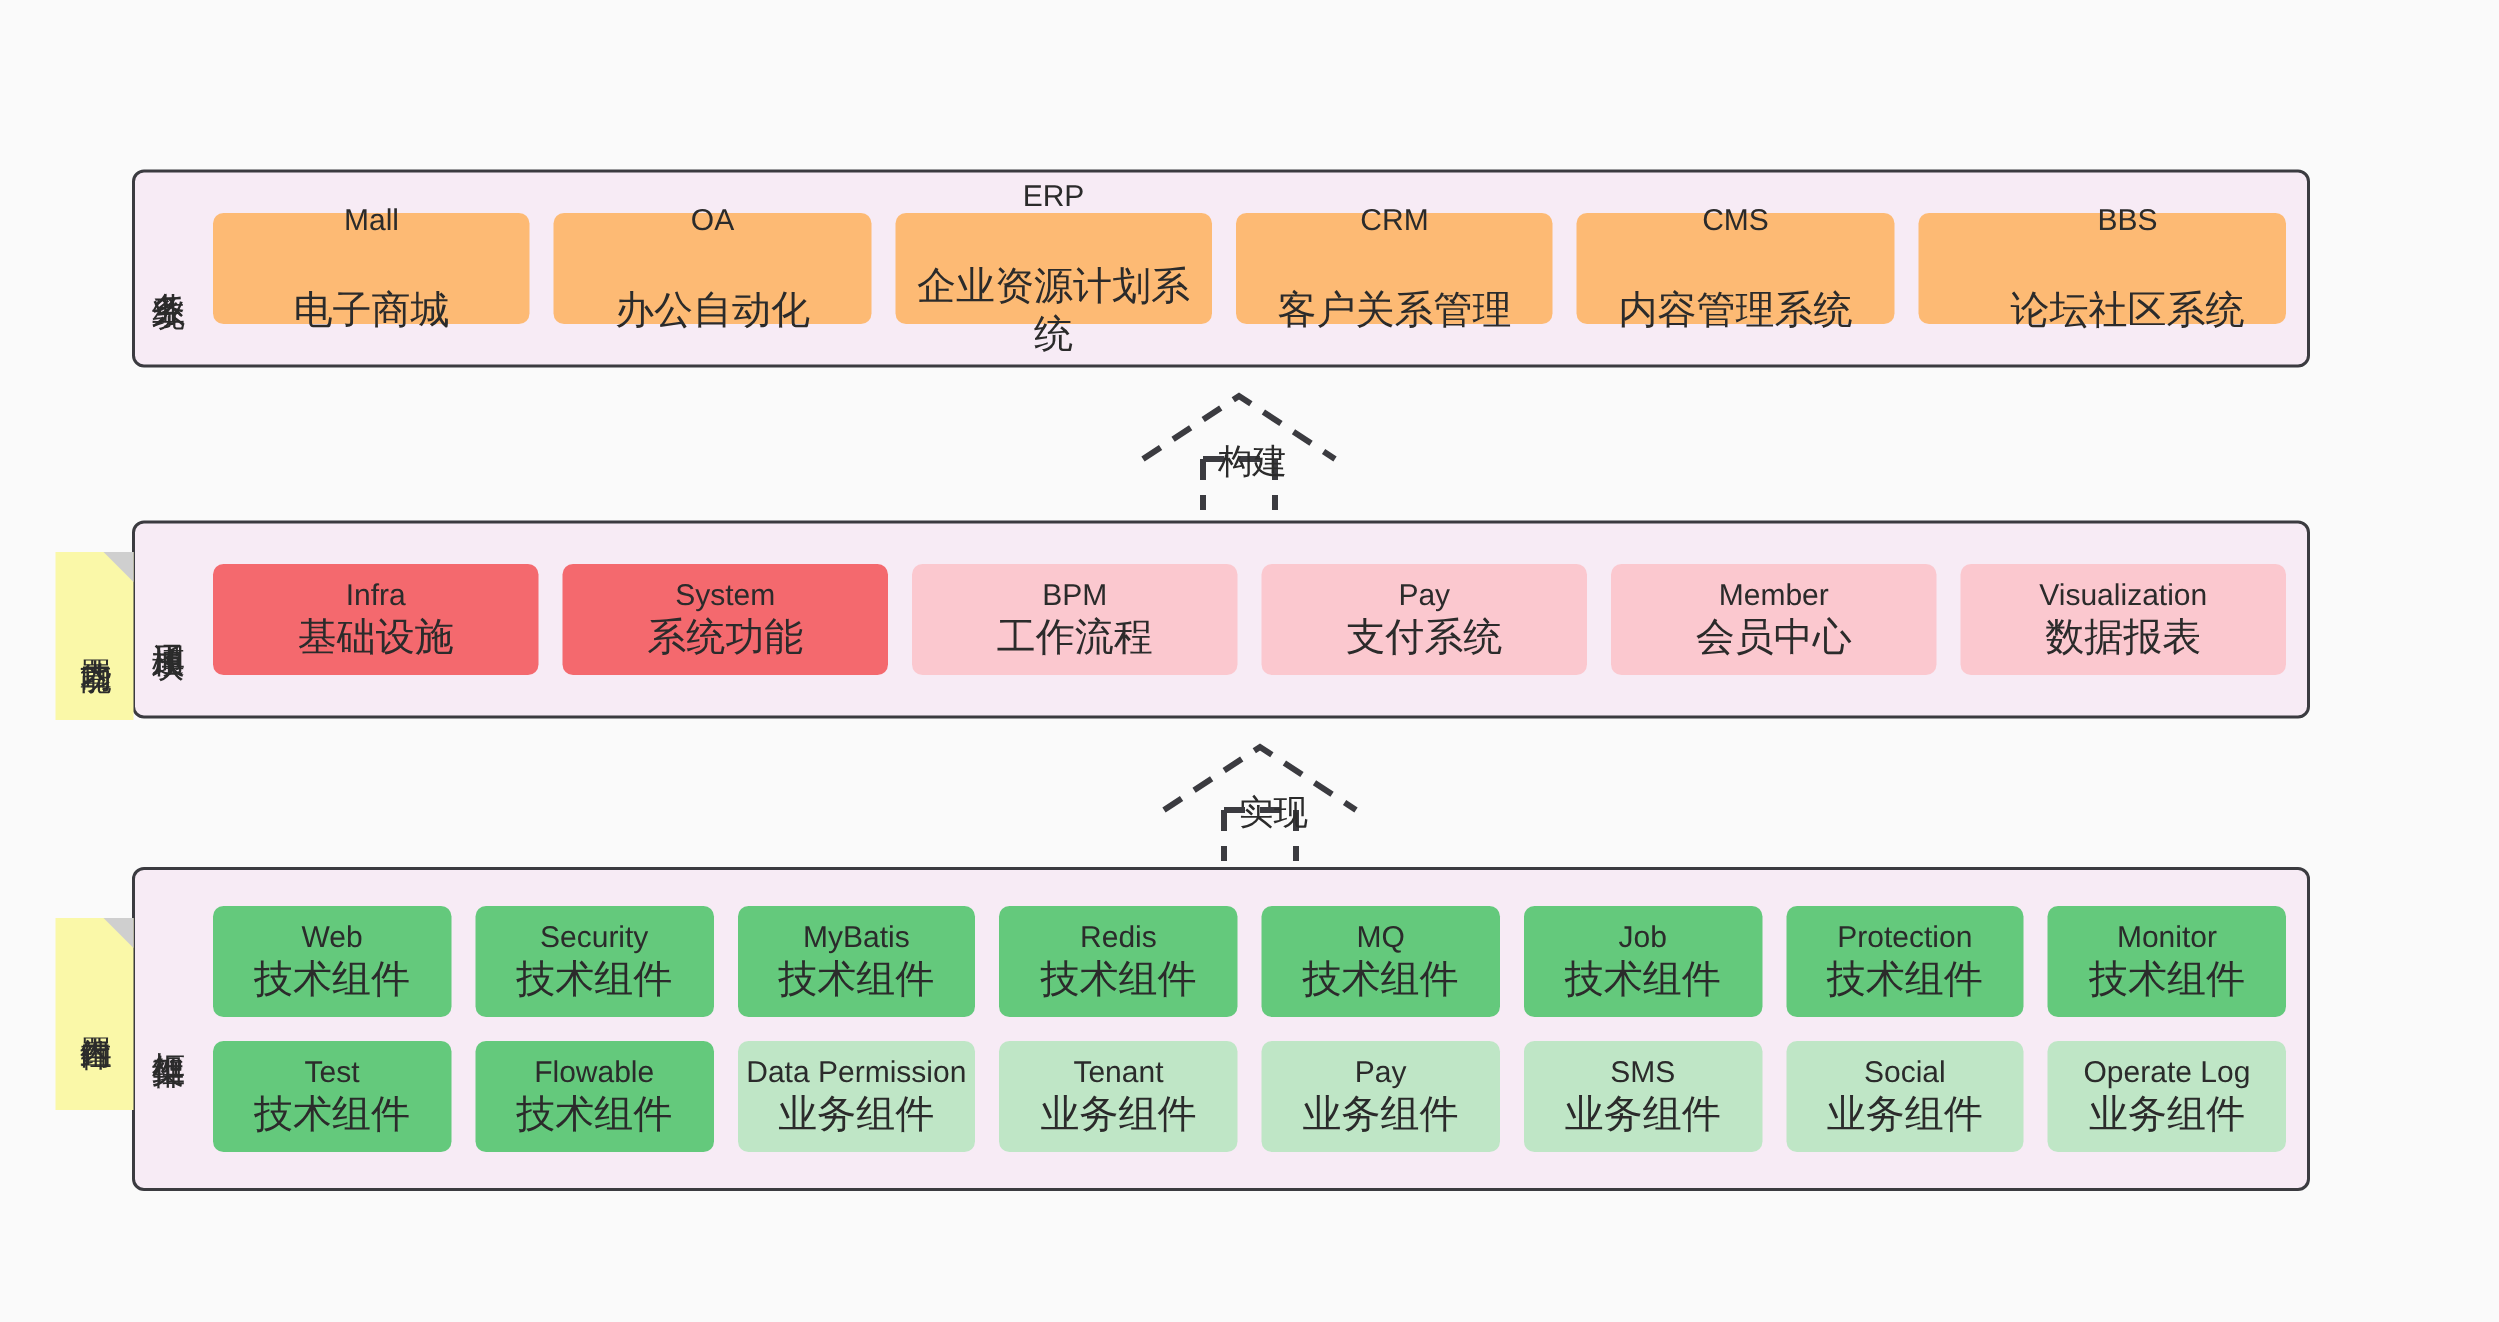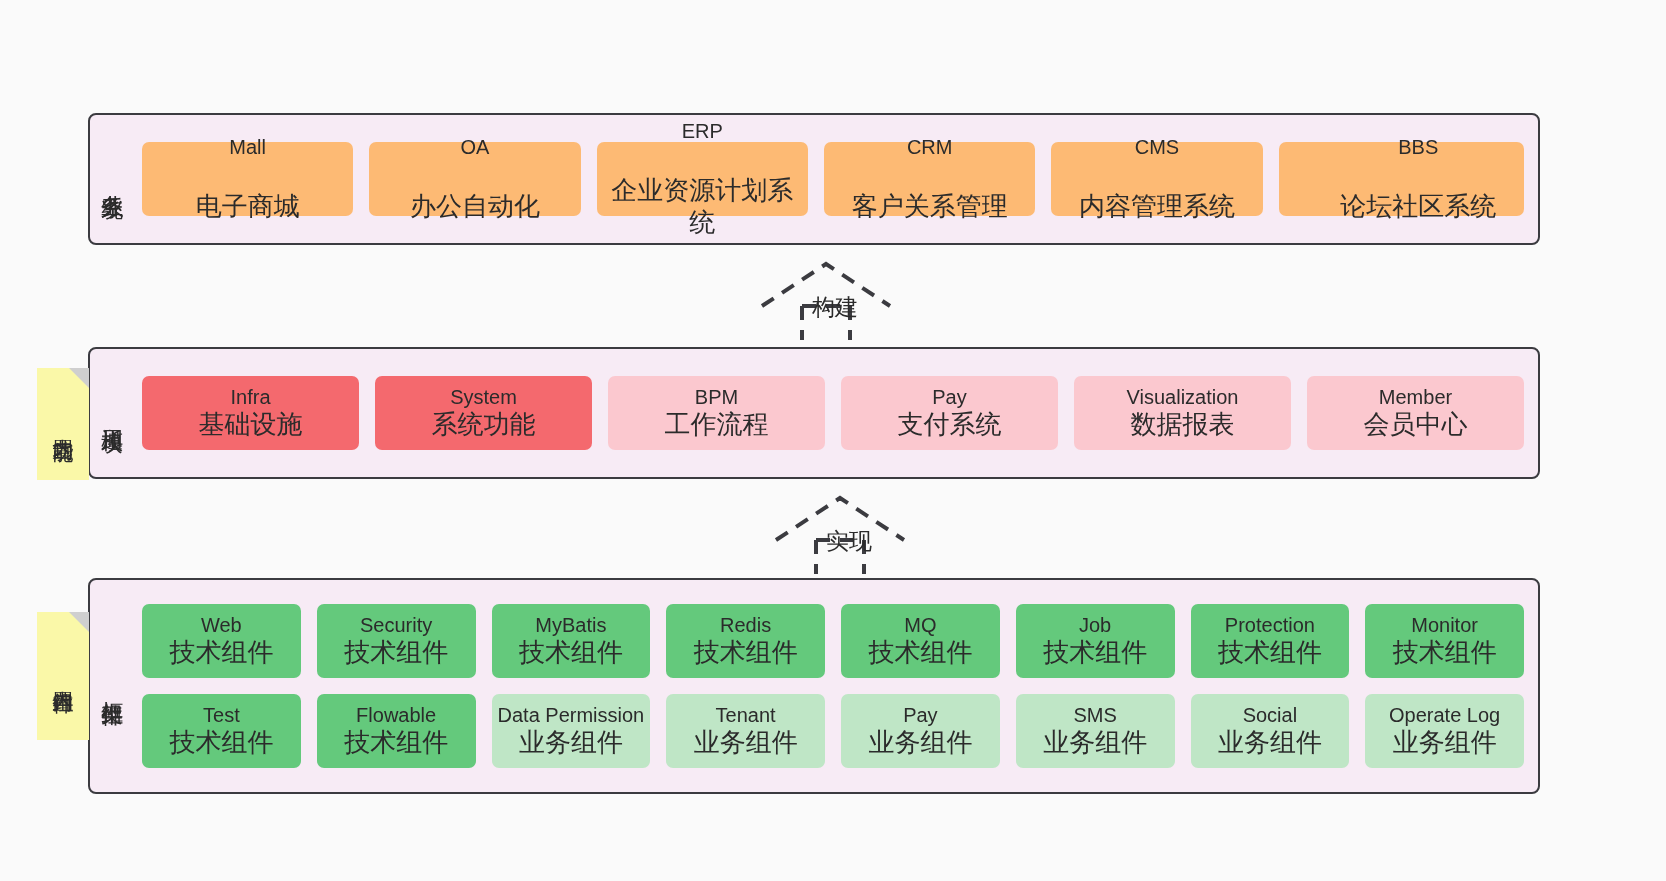--- a/index.html
+++ b/index.html
@@ -171,26 +171,26 @@
           </div>
           <div class="cell c-pink" style="height: 74px;">
             <div class="t1">BPM</div>
             <div class="t2">工作流程</div>
           </div>
           <div class="cell c-pink" style="height: 74px;">
             <div class="t1">Pay</div>
             <div class="t2">支付系统</div>
           </div>
           <div class="cell c-pink" style="height: 74px;">
+            <div class="t1">Member</div>
+            <div class="t2">会员中心</div>
+          </div>
+          <div class="cell c-pink" style="height: 74px;">
             <div class="t1">Visualization</div>
             <div class="t2">数据报表</div>
-          </div>
-          <div class="cell c-pink" style="height: 74px;">
-            <div class="t1">Member</div>
-            <div class="t2">会员中心</div>
           </div>
         </div>
     </div>
   </div>
 
   <div class="arrow" style="left:772px;top:492px;width:140px;height:84px;">
     <svg width="140" height="84" viewBox="0 0 140 84">
       <path d="M4 48 L68 6 L132 48" fill="none" stroke="#3B3B40" stroke-width="4" stroke-dasharray="14,10" stroke-linecap="butt"></path>
       <path d="M44 48 L44 82 M92 48 L92 82 M44 48 L92 48" fill="none" stroke="#3B3B40" stroke-width="4" stroke-dasharray="14,10" stroke-linecap="butt"></path>
     </svg>

